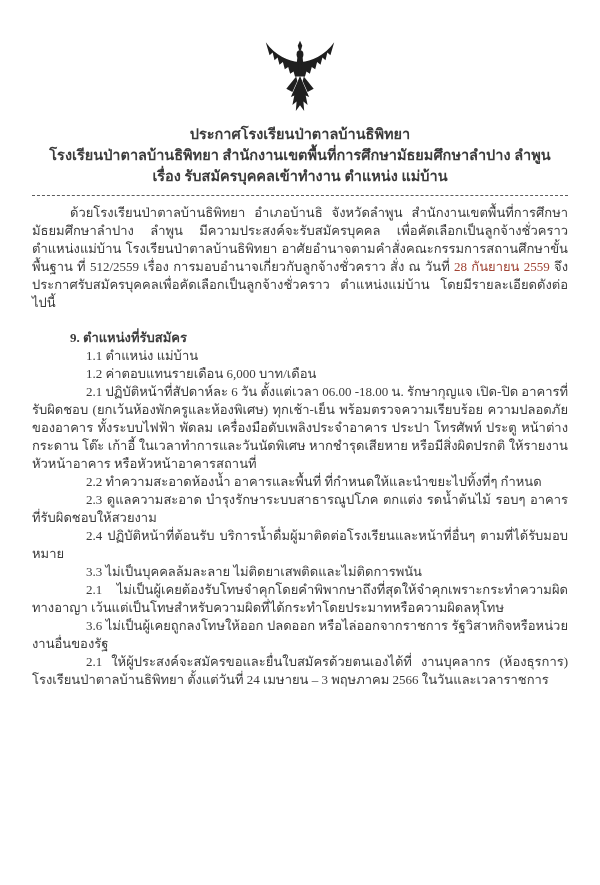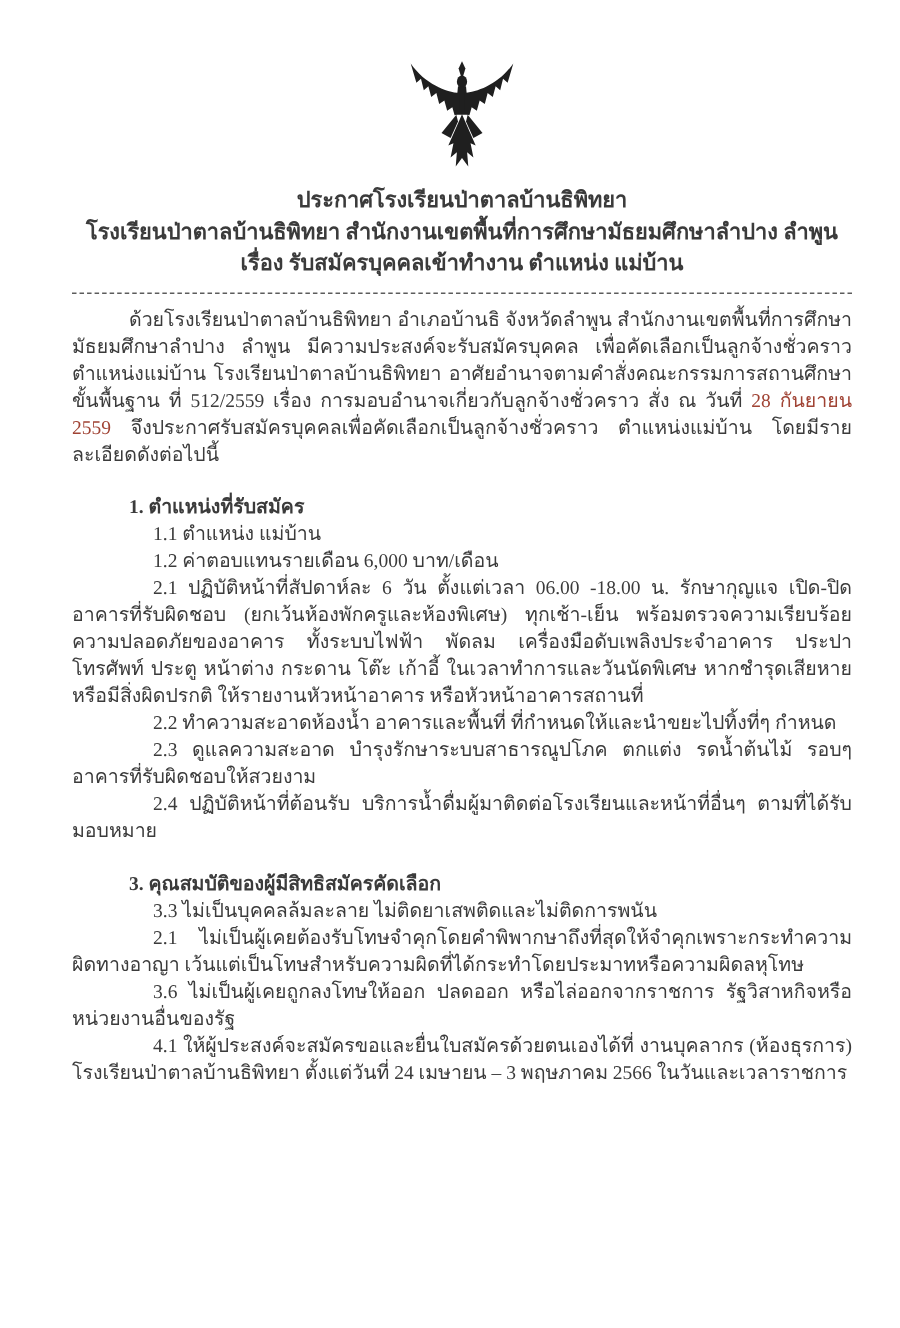--- a/index.html
+++ b/index.html
@@ -4,21 +4,21 @@
 <style>
   :root { --text:#3b3b3b; --red:#a04334; --bg:#ffffff; --emblem:#1f1f1f; }
   * { box-sizing: border-box; }
   html,body { margin:0; padding:0; }
   body {
     width:600px; height:885px; overflow:hidden;
     background:var(--bg); color:var(--text);
     font-family:"Liberation Serif","DejaVu Serif",serif;
     font-size:13px; line-height:18px;
   }
-  .page { width:600px; height:885px; padding:40px 32px 0 48px; }
+  .page { width:600px; height:885px; padding:40px 32px 0 32px; }
   .emblem-row { display:flex; justify-content:center; margin-bottom:8px; }
   .emblem-row svg { display:block; }
   .title { text-align:center; font-weight:bold; font-size:14.5px; line-height:21px; }
   .divider { border-bottom:1px dashed #5c5c5c; height:1px; margin:8px 0 2px 0; }
   p { margin:0; }
   .intro { margin-top:8px; text-indent:38px; text-align:justify; }
   .red { color:var(--red); }
   .h { font-weight:bold; padding-left:38px; margin-top:17px; }
   .item { text-indent:54px; text-align:justify; }
 </style>
@@ -53,29 +53,28 @@
   </div>
 
   <div class="title">ประกาศโรงเรียนป่าตาลบ้านธิพิทยา</div>
   <div class="title">โรงเรียนป่าตาลบ้านธิพิทยา  สำนักงานเขตพื้นที่การศึกษามัธยมศึกษาลำปาง  ลำพูน</div>
   <div class="title">เรื่อง รับสมัครบุคคลเข้าทำงาน ตำแหน่ง แม่บ้าน</div>
 
   <div class="divider"></div>
 
   <p class="intro"><span>ด้วยโรงเรียนป่าตาลบ้านธิพิทยา อำเภอบ้านธิ จังหวัดลำพูน สำนักงานเขตพื้นที่การศึกษามัธยมศึกษาลำปาง ลำพูน มีความประสงค์จะรับสมัครบุคคล เพื่อคัดเลือกเป็นลูกจ้างชั่วคราวตำแหน่งแม่บ้าน โรงเรียนป่าตาลบ้านธิพิทยา อาศัยอำนาจตามคำสั่งคณะกรรมการสถานศึกษาขั้นพื้นฐาน ที่ 512/2559  เรื่อง การมอบอำนาจเกี่ยวกับลูกจ้างชั่วคราว สั่ง ณ วันที่ </span><span class="red">28 กันยายน 2559</span><span> จึงประกาศรับสมัครบุคคลเพื่อคัดเลือกเป็นลูกจ้างชั่วคราว ตำแหน่งแม่บ้าน โดยมีรายละเอียดดังต่อไปนี้</span></p>
 
-  <p class="h">1. ตำแหน่งที่รับสมัคร</p>
+  <p class="h">9. ตำแหน่งที่รับสมัคร</p>
   <p class="item">1.1 ตำแหน่ง แม่บ้าน</p>
   <p class="item">1.2 ค่าตอบแทนรายเดือน  6,000 บาท/เดือน</p>
 
   <p class="item">2.1   ปฏิบัติหน้าที่สัปดาห์ละ 6 วัน ตั้งแต่เวลา 06.00 -18.00 น. รักษากุญแจ เปิด-ปิด อาคารที่รับผิดชอบ (ยกเว้นห้องพักครูและห้องพิเศษ)  ทุกเช้า-เย็น พร้อมตรวจความเรียบร้อย ความปลอดภัยของอาคาร ทั้งระบบไฟฟ้า พัดลม เครื่องมือดับเพลิงประจำอาคาร ประปา โทรศัพท์  ประตู  หน้าต่าง  กระดาน  โต๊ะ  เก้าอี้  ในเวลาทำการและวันนัดพิเศษ หากชำรุดเสียหาย หรือมีสิ่งผิดปรกติ ให้รายงานหัวหน้าอาคาร หรือหัวหน้าอาคารสถานที่</p>
   <p class="item">2.2    ทำความสะอาดห้องน้ำ อาคารและพื้นที่ ที่กำหนดให้และนำขยะไปทิ้งที่ๆ กำหนด</p>
   <p class="item">2.3   ดูแลความสะอาด บำรุงรักษาระบบสาธารณูปโภค ตกแต่ง รดน้ำต้นไม้ รอบๆ อาคารที่รับผิดชอบให้สวยงาม</p>
   <p class="item">2.4    ปฏิบัติหน้าที่ต้อนรับ บริการน้ำดื่มผู้มาติดต่อโรงเรียนและหน้าที่อื่นๆ ตามที่ได้รับมอบหมาย</p>
 
-  <p class="h">3.  คุณสมบัติของผู้มีสิทธิสมัครคัดเลือก</p>
   <p class="item">3.3 ไม่เป็นบุคคลล้มละลาย ไม่ติดยาเสพติดและไม่ติดการพนัน</p>
   <p class="item">2.1 ไม่เป็นผู้เคยต้องรับโทษจำคุกโดยคำพิพากษาถึงที่สุดให้จำคุกเพราะกระทำความผิดทางอาญา  เว้นแต่เป็นโทษสำหรับความผิดที่ได้กระทำโดยประมาทหรือความผิดลหุโทษ</p>
   <p class="item">3.6 ไม่เป็นผู้เคยถูกลงโทษให้ออก ปลดออก หรือไล่ออกจากราชการ รัฐวิสาหกิจหรือหน่วยงานอื่นของรัฐ</p>
 
-  <p class="item">4.1 ให้ผู้ประสงค์จะสมัครขอและยื่นใบสมัครด้วยตนเองได้ที่ งานบุคลากร (ห้องธุรการ) โรงเรียนป่าตาลบ้านธิพิทยา ตั้งแต่วันที่ 24 เมษายน – 3 พฤษภาคม 2566 ในวันและเวลาราชการ</p>
+  <p class="item">2.1 ให้ผู้ประสงค์จะสมัครขอและยื่นใบสมัครด้วยตนเองได้ที่ งานบุคลากร (ห้องธุรการ) โรงเรียนป่าตาลบ้านธิพิทยา ตั้งแต่วันที่ 24 เมษายน – 3 พฤษภาคม 2566 ในวันและเวลาราชการ</p>
 
 </div>
 
 </body></html>

